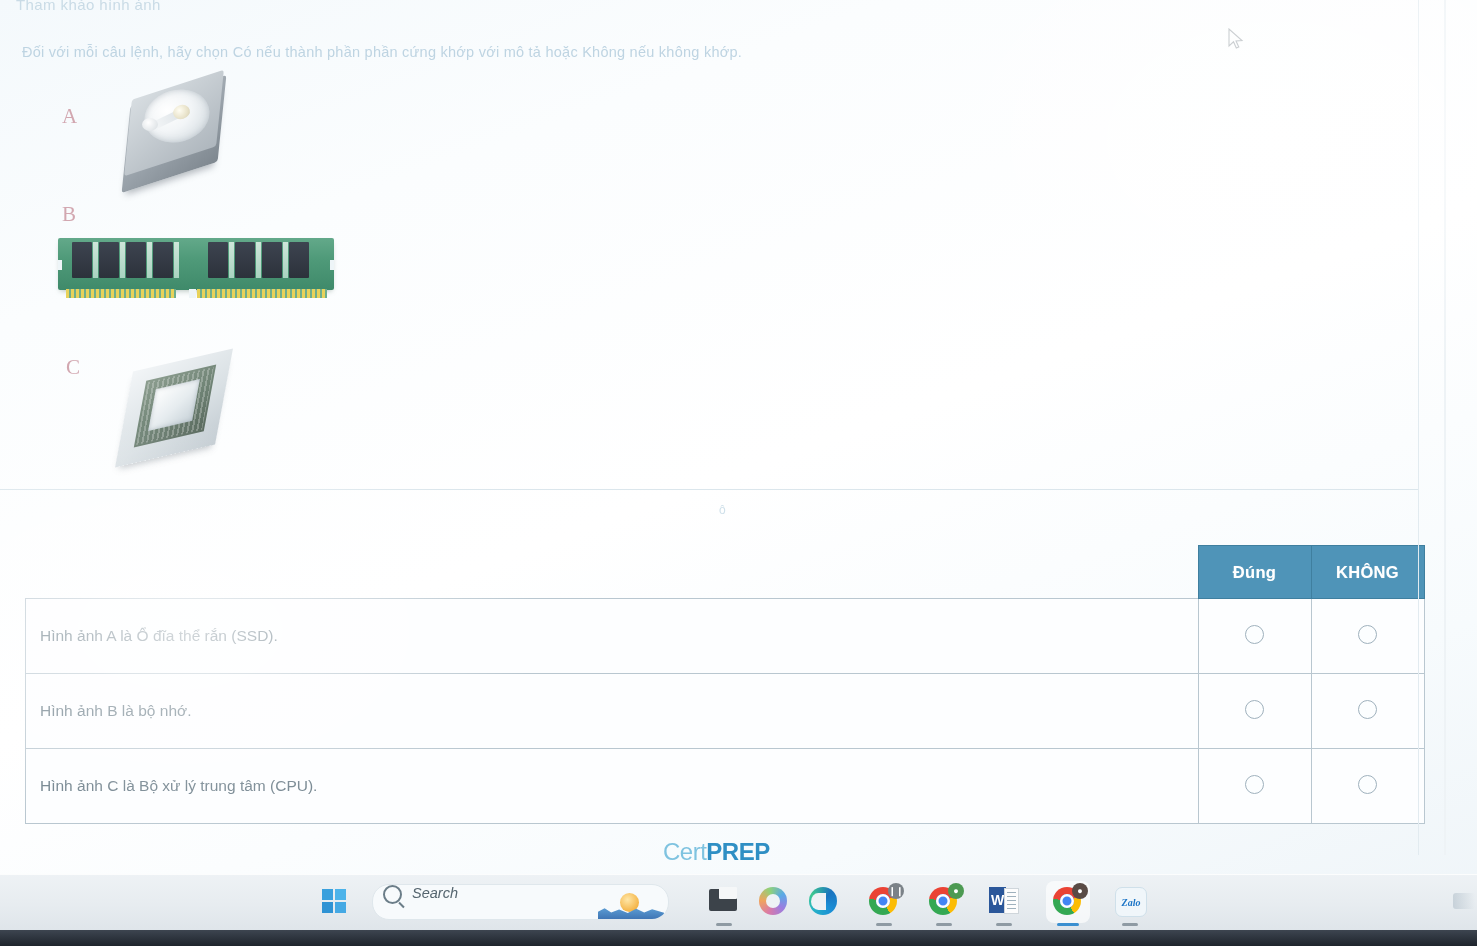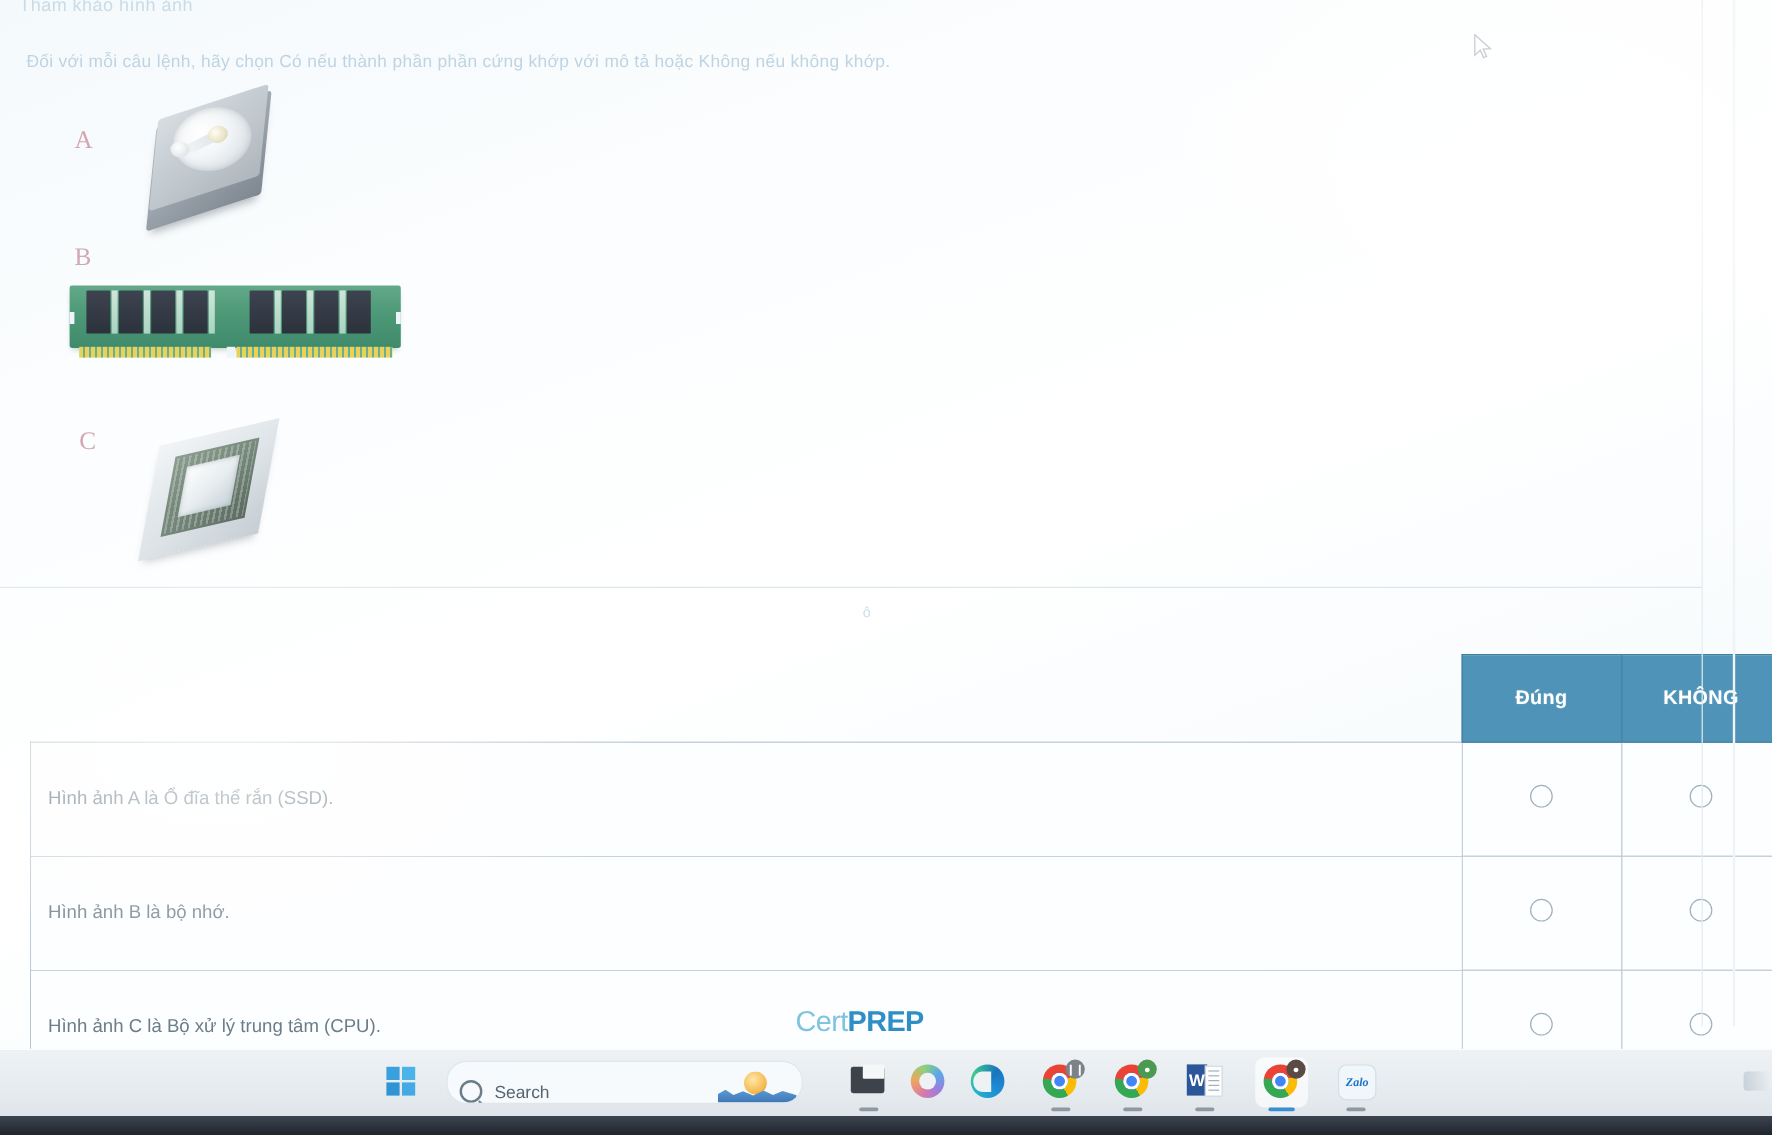--- a/index.html
+++ b/index.html
@@ -137,21 +137,21 @@
     opacity:.5;
   }
 
   
   .hr-top{position:absolute;left:0;top:489px;width:1418px;height:1px;background:#dbe6ec;}
   .tiny-mark{position:absolute;left:719px;top:503px;font-size:12px;color:#cfe0ea;}
 
   
   #tbl{position:absolute;left:25px;top:545px;width:1360px;}
   table{border-collapse:collapse;width:1360px;table-layout:fixed;}
-  th,td{border:1px solid #b9c7d0;padding:16px;}
+  th,td{border:1px solid #b9c7d0;padding:6px;}
   thead th.spacer{border:none;background:transparent;}
   thead th.hdr{
     background:#4f94b8;color:#ffffff;
     font-size:16.5px;font-weight:bold;
     height:40px;text-align:center;
     letter-spacing:.3px;
     text-shadow:0 0 1px rgba(255,255,255,.35);
     border:1px solid #3f7f9f;
   }
   tbody td.stmt{
@@ -193,22 +193,22 @@
   .start{width:26px;height:26px;position:relative;margin-right:24px;}
   .start i{position:absolute;width:11px;height:11px;background:#3aa0dd;}
   .start i:nth-child(1){left:0;top:0;}
   .start i:nth-child(2){left:13px;top:0;background:#4cb3ea;}
   .start i:nth-child(3){left:0;top:13px;background:#2f93d4;}
   .start i:nth-child(4){left:13px;top:13px;background:#45a9e4;}
 
   .searchbox{
     width:275px;height:34px;border-radius:17px;
     background:#f7fafc;border:1px solid #dfe7ec;
-    display:flex;align-items:flex-end;padding:0 10px;gap:10px;
-    position:relative;overflow:hidden;
+    display:flex;align-items:flex-start;padding:0 10px;gap:10px;
+    position:relative;overflow:hidden;font-style:italic;
   }
   .mag{width:15px;height:15px;border:2px solid #6b7d88;border-radius:50%;position:relative;flex:0 0 auto;}
   .mag::after{content:"";position:absolute;right:-5px;bottom:-4px;width:7px;height:2px;background:#6b7d88;transform:rotate(45deg);}
   .searchbox span{font-size:14.5px;color:#55656f;}
   .landscape{
     position:absolute;right:4px;bottom:0;width:66px;height:26px;overflow:hidden;
   }
   .sun{position:absolute;left:22px;bottom:7px;width:19px;height:19px;border-radius:50%;
     background:radial-gradient(circle at 40% 35%,#ffe7a8,#f5b84e 65%,#e39a2f);}
   .hills{position:absolute;left:0;bottom:0;width:66px;height:12px;

